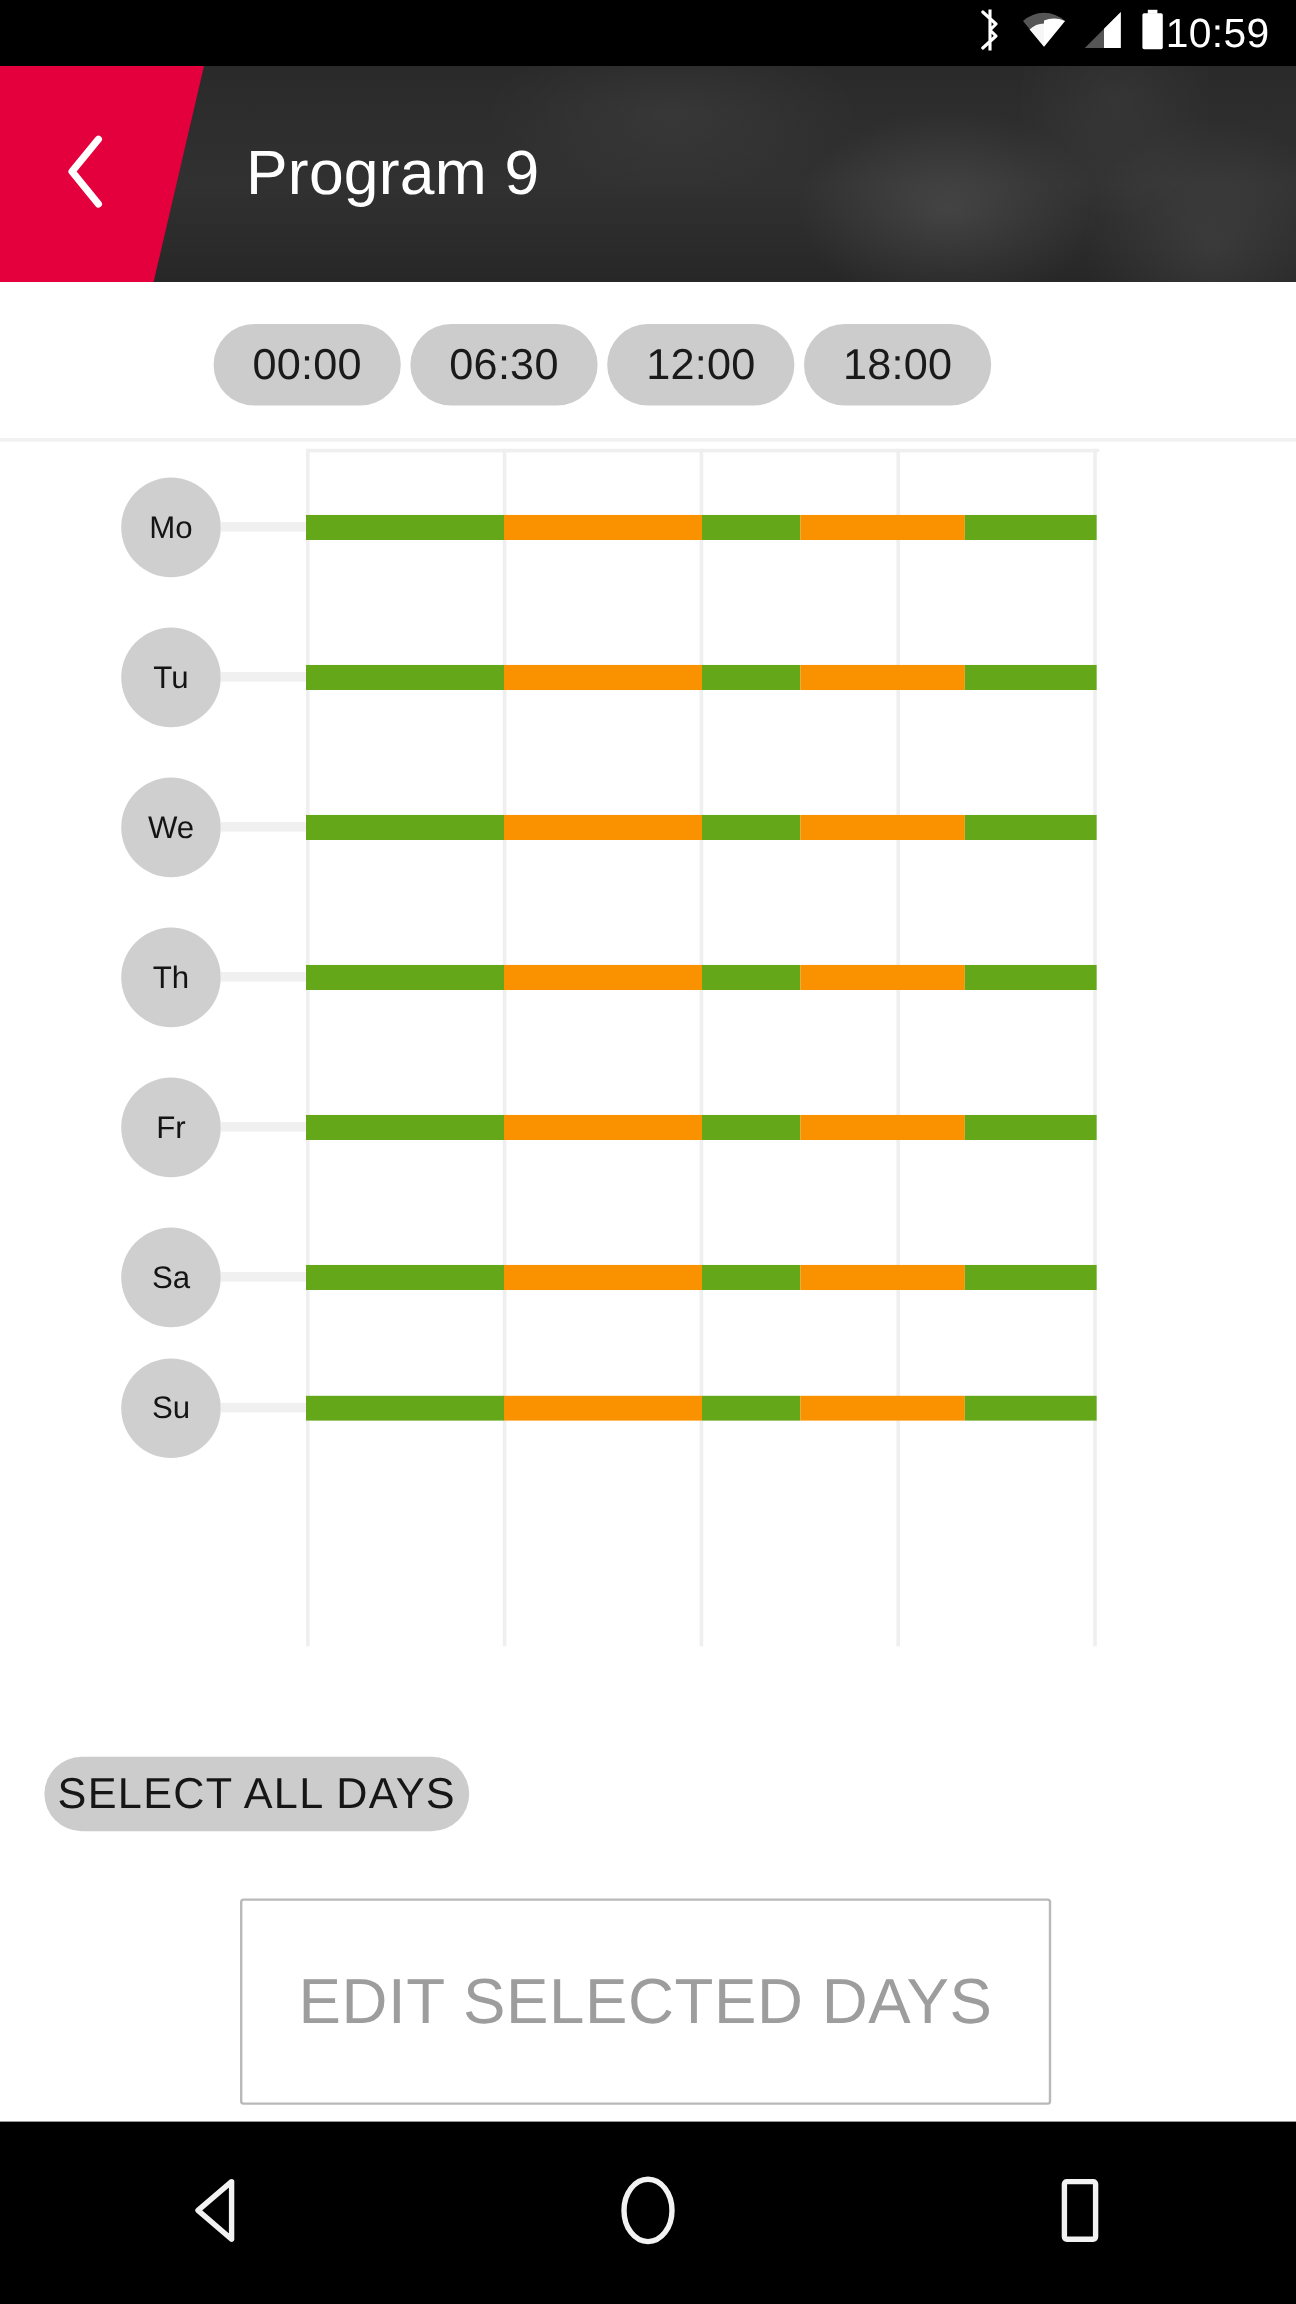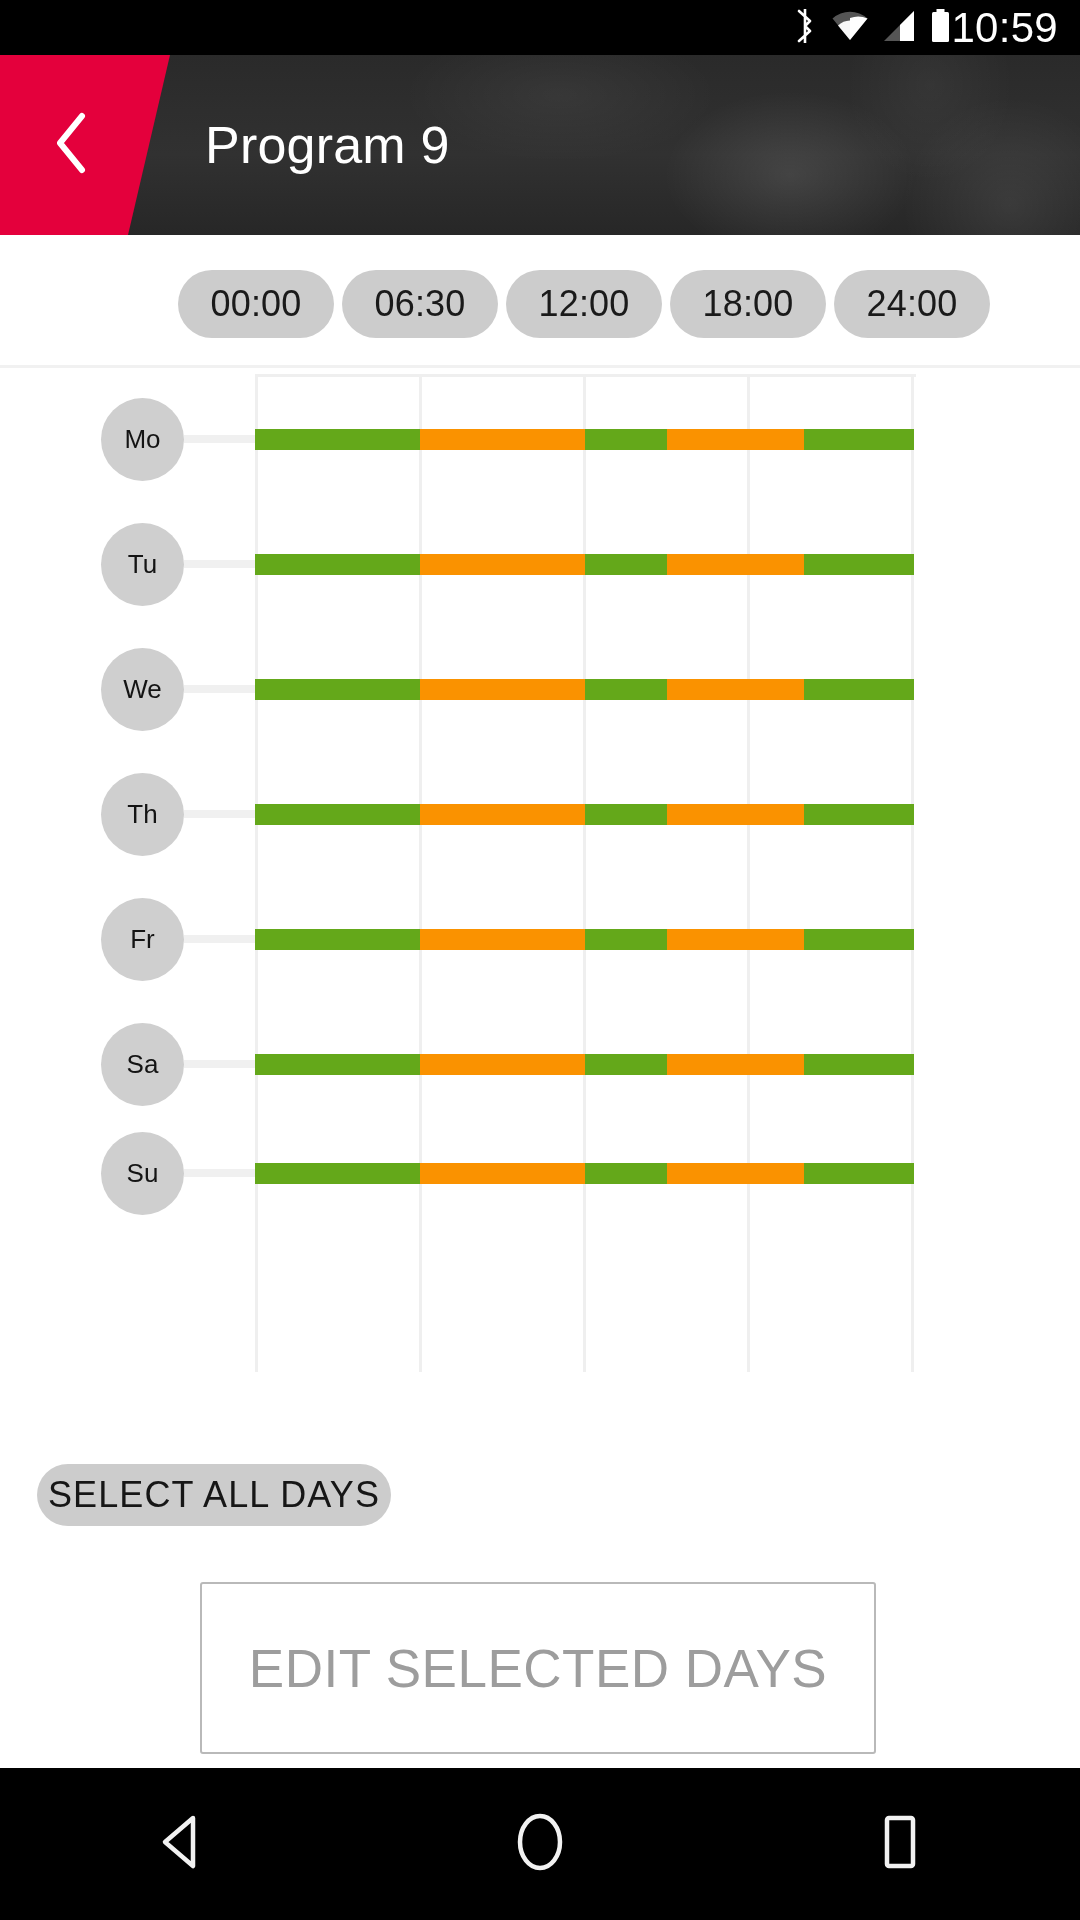--- a/index.html
+++ b/index.html
@@ -13,21 +13,21 @@
 
   
   #status-bar {
     position:absolute; left:0; top:0; width:1080px; height:55px;
     background:#000000;
     display:flex; align-items:center; justify-content:flex-end;
     padding-right:22px;
   }
   .sb-icon { display:block; margin-left:14px; }
   #status-clock {
-    color:#ffffff; font-size:42px; font-weight:400;
+    color:#ffffff; font-size:34px; font-weight:400;
     letter-spacing:0.3px;
     line-height:1;
     text-align:right;
   }
 
   
   #app-bar {
     position:absolute; left:0; top:55px; width:1080px; height:180px;
     background:#2e2e2e;
     overflow:hidden;
@@ -207,21 +207,20 @@
 
   <div id="app-bar-title">Program 9</div>
 </div>
 
 <div id="time-axis">
   <div id="time-chips">
     <div class="time-chip">00:00</div>
     <div class="time-chip">06:30</div>
     <div class="time-chip">12:00</div>
     <div class="time-chip">18:00</div>
-    <div class="time-chip">24:00</div>
   </div>
   <div id="axis-divider"></div>
 </div>
 
 <div id="schedule-chart">
 
   <div id="grid-top-edge"></div>
 
   <div id="grid-layer">
     <div class="gridline" style="left:0px;"></div>

